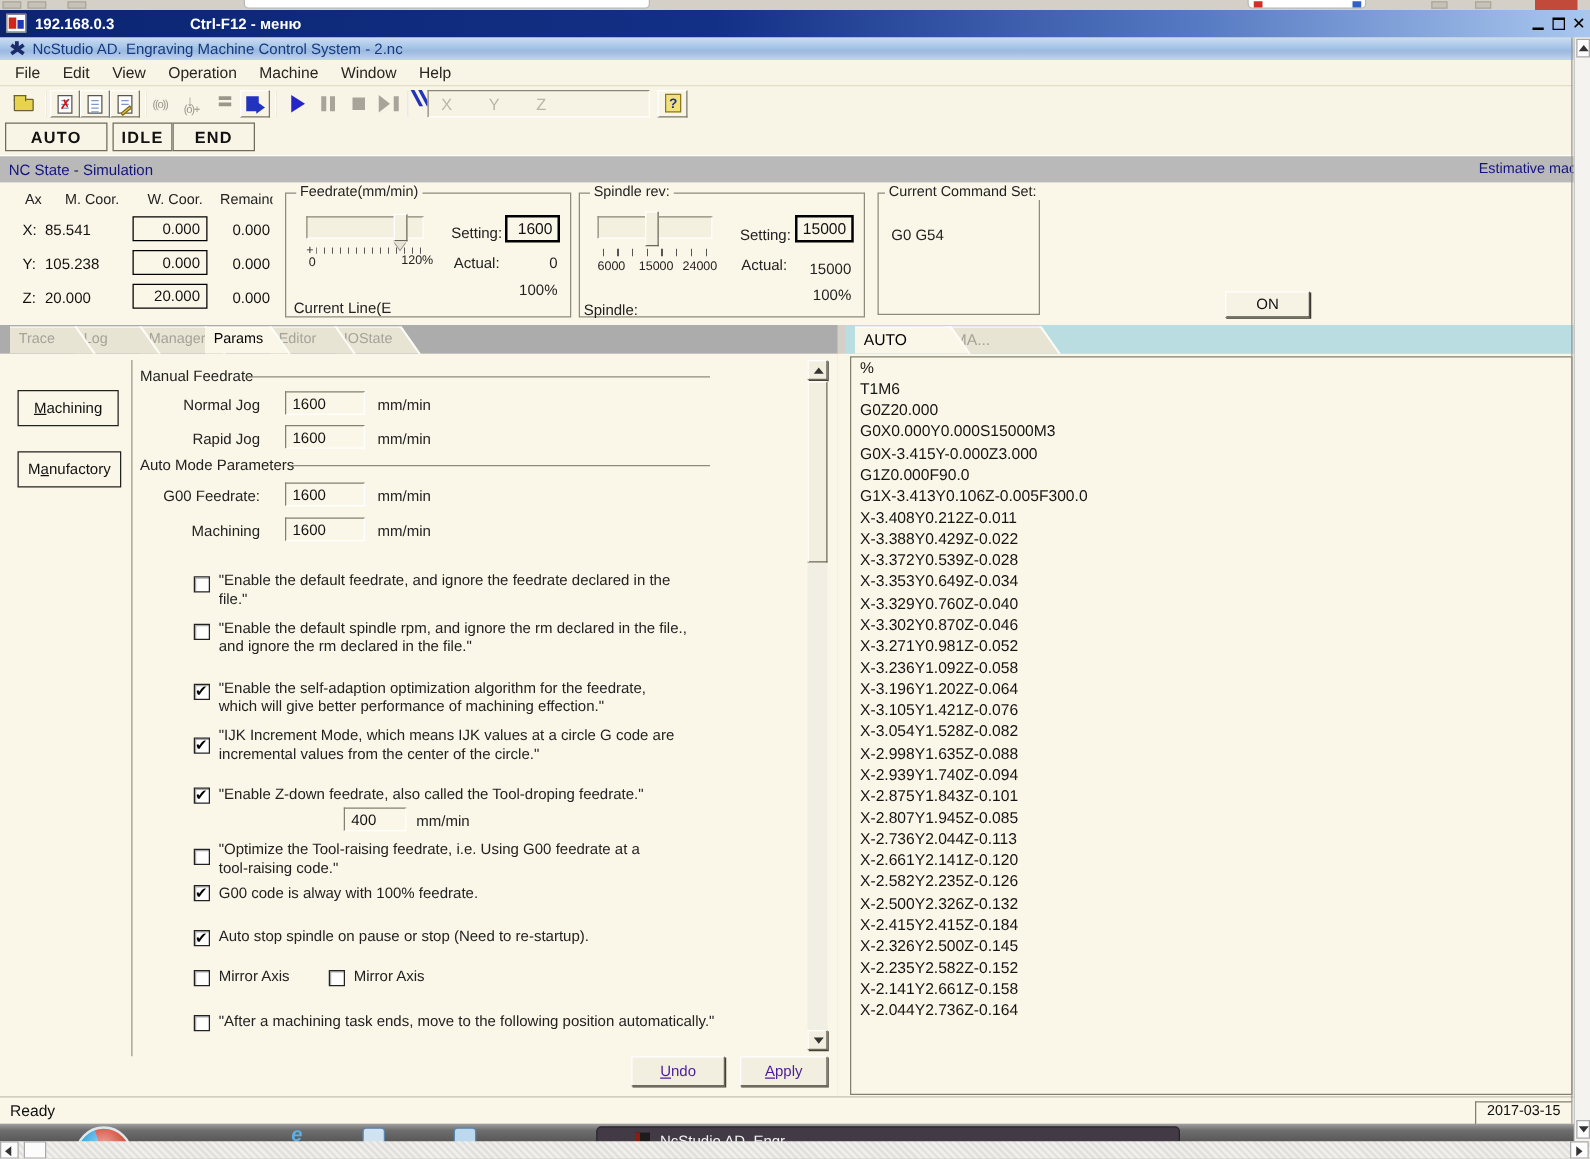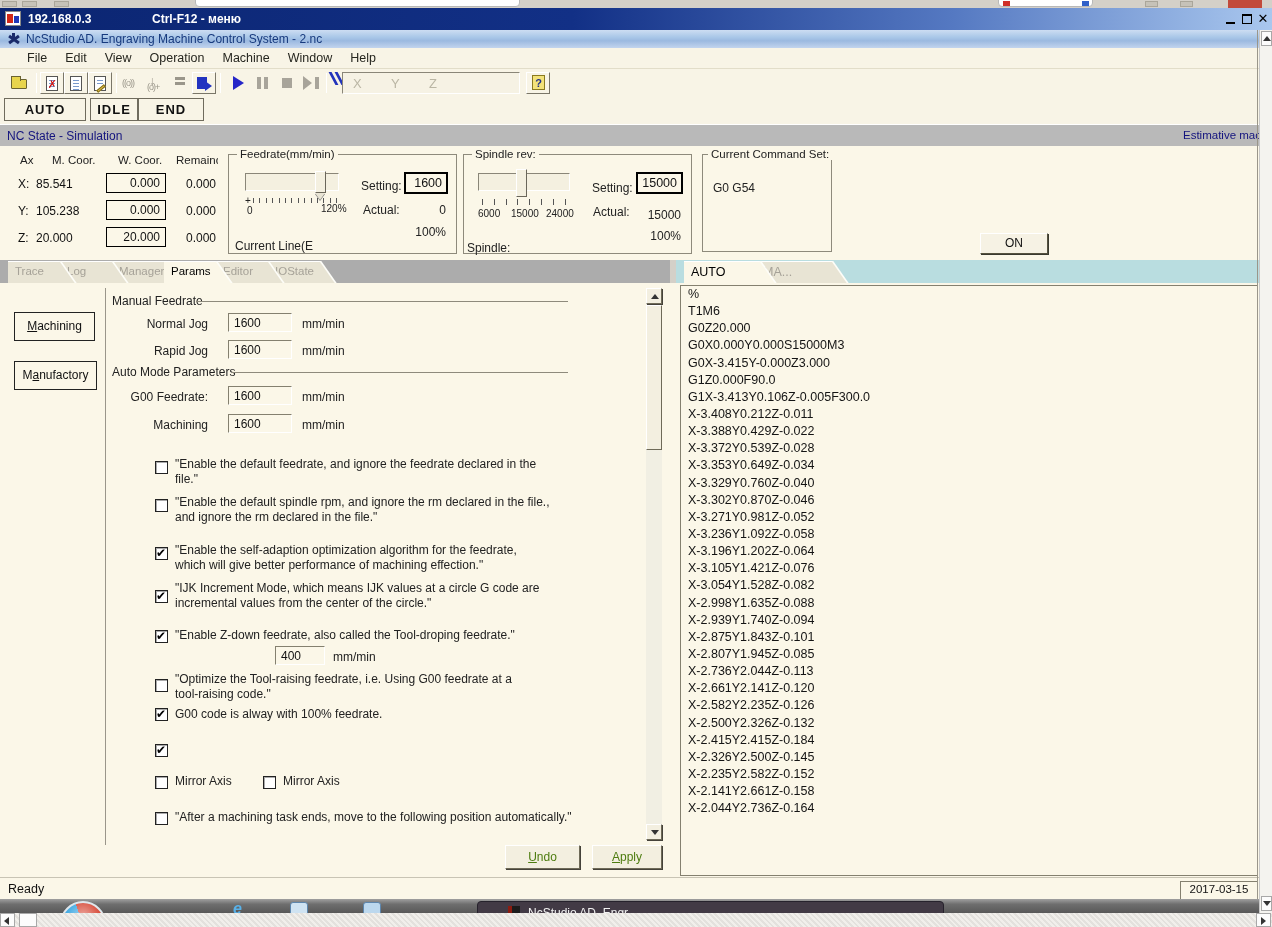--- a/index.html
+++ b/index.html
@@ -98,21 +98,21 @@
   .navbtn { position:absolute; left:14px; width:81px; height:29px; border:1px solid #222; background:#fbf7e8; text-align:center; line-height:27px; font-size:12px; }
   .vline { position:absolute; left:105px; top:5px; width:1px; height:557px; background:#9a968a; }
   .sech { position:absolute; font-size:12px; color:#222; }
   .sline { position:absolute; height:1px; background:#8e8a7c; }
   .inp { position:absolute; width:64px; height:19px; border:1px solid; border-color:#84806f #fff #fff #84806f; background:#fbf7e8; padding:2px 0 0 5px; font-size:12px; }
   .unit { position:absolute; font-size:12px; color:#222; }
   .rlab { position:absolute; width:100px; text-align:right; font-size:12px; color:#222; }
   .cb { position:absolute; width:13px; height:13px; background:#fff; border:1px solid #222; box-shadow:inset 1px 1px 0 #aaa; }
   .cb.checked::after { content:"✔"; position:absolute; left:0px; top:-2px; font-size:12px; font-weight:bold; color:#000; }
   .cbtext { position:absolute; width:478px; font-size:12px; color:#222; white-space:pre-line; line-height:15px; }
-  .pushbtn { position:absolute; height:24px; background:#f3efe0; border:1px solid; border-color:#fff #6e6a58 #6e6a58 #fff; box-shadow:1px 1px 0 #45423a; text-align:center; line-height:22px; color:#4d7c0f; font-size:12px; }
+  .pushbtn { position:absolute; height:24px; background:#f3efe0; border:1px solid; border-color:#fff #6e6a58 #6e6a58 #fff; box-shadow:1px 1px 0 #45423a; text-align:center; line-height:22px; color:#4c1d95; font-size:12px; }
   .pushbtn u { text-decoration:underline; }
 
   
   .sb { position:absolute; width:16px; background:#f1efe3; }
   .sbbtn { position:absolute; left:0; width:16px; height:16px; background:#f3efe0; border:1px solid; border-color:#fff #6e6a58 #6e6a58 #fff; box-shadow:1px 1px 0 #45423a; }
   .arr-u { position:absolute; left:4px; top:5px; width:0; height:0; border-left:4px solid transparent; border-right:4px solid transparent; border-bottom:5px solid #333; }
   .arr-d { position:absolute; left:4px; top:5px; width:0; height:0; border-left:4px solid transparent; border-right:4px solid transparent; border-top:5px solid #333; }
   .arr-l { position:absolute; left:3px; top:3px; width:0; height:0; border-top:4px solid transparent; border-bottom:4px solid transparent; border-right:5px solid #333; }
   .arr-r { position:absolute; left:4px; top:3px; width:0; height:0; border-top:4px solid transparent; border-bottom:4px solid transparent; border-left:5px solid #333; }
   .sbthumb { position:absolute; left:0; width:16px; background:#f3efe0; border:1px solid; border-color:#fff #6e6a58 #6e6a58 #fff; }
@@ -179,21 +179,21 @@
   <div class="abs" id="appbar">
     <span class="abs" style="left:7px;top:2px;width:14px;height:14px">
       <span class="abs" style="left:1px;top:6px;width:12px;height:3px;background:#1a2a6a;transform:rotate(-35deg)"></span>
       <span class="abs" style="left:1px;top:6px;width:12px;height:3px;background:#1a2a6a;transform:rotate(35deg)"></span>
       <span class="abs" style="left:5px;top:1px;width:3px;height:6px;background:#1a2a6a"></span>
     </span>
     <span class="ttl">NcStudio AD. Engraving Machine Control System - 2.nc</span>
   </div>
 
   <div class="abs" id="menubar">
-    <div style="padding-left:18px">
+    <div style="padding-left:3px">
       
     <span class="menu-item">File</span><span class="menu-item">Edit</span><span class="menu-item">View</span><span class="menu-item">Operation</span><span class="menu-item">Machine</span><span class="menu-item">Window</span><span class="menu-item">Help</span></div>
   </div>
 
   <div class="abs" id="toolbar">
     <span class="tbtn" style="left:8px">
         <span class="ico folder"></span>
       </span>
     <span class="tsep" style="left:36px"></span>
     <span class="tbtn raised" style="left:40px">
@@ -451,20 +451,21 @@
     <span class="unit" style="left:333px;top:367px">mm/min</span>
 
     <span class="cb" style="left:155px;top:396px"></span>
     <div class="cbtext" style="left:175px;top:389px">"Optimize the Tool-raising feedrate, i.e. Using G00 feedrate at a
 tool-raising code."</div>
 
     <span class="cb checked" style="left:155px;top:425px"></span>
     <div class="cbtext" style="left:175px;top:424px">G00 code is alway with 100% feedrate.</div>
 
     <span class="cb checked" style="left:155px;top:461px"></span>
+    <div class="cbtext" style="left:175px;top:459px">Auto stop spindle on pause or stop (Need to re-startup).</div>
 
     <span class="cb" style="left:155px;top:493px"></span>
     <div class="cbtext" style="left:175px;top:491px;width:80px">Mirror Axis</div>
     <span class="cb" style="left:263px;top:493px"></span>
     <div class="cbtext" style="left:283px;top:491px;width:80px">Mirror Axis</div>
 
     <span class="cb" style="left:155px;top:529px"></span>
     <div class="cbtext" style="left:175px;top:527px">"After a machining task ends, move to the following position automatically."</div>
 
     <div class="pushbtn" style="left:505px;top:562px;width:75px">

